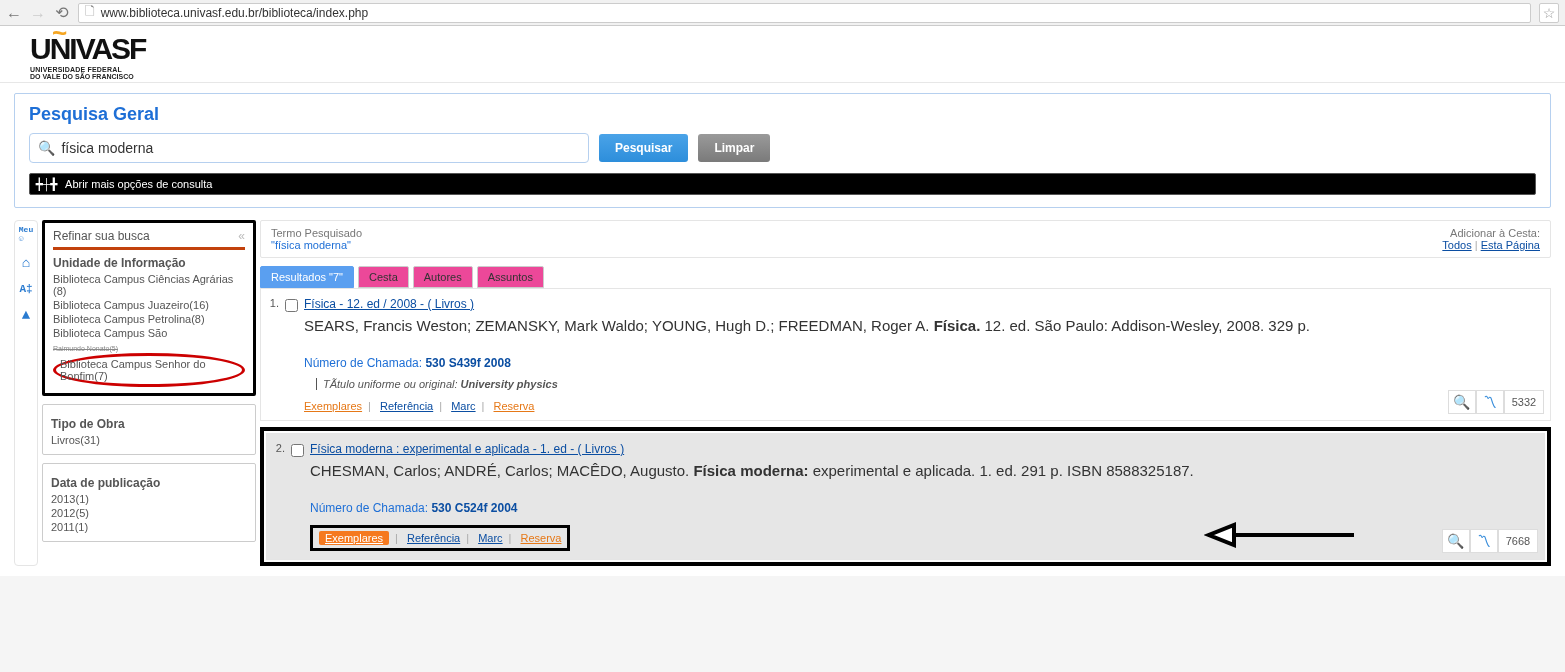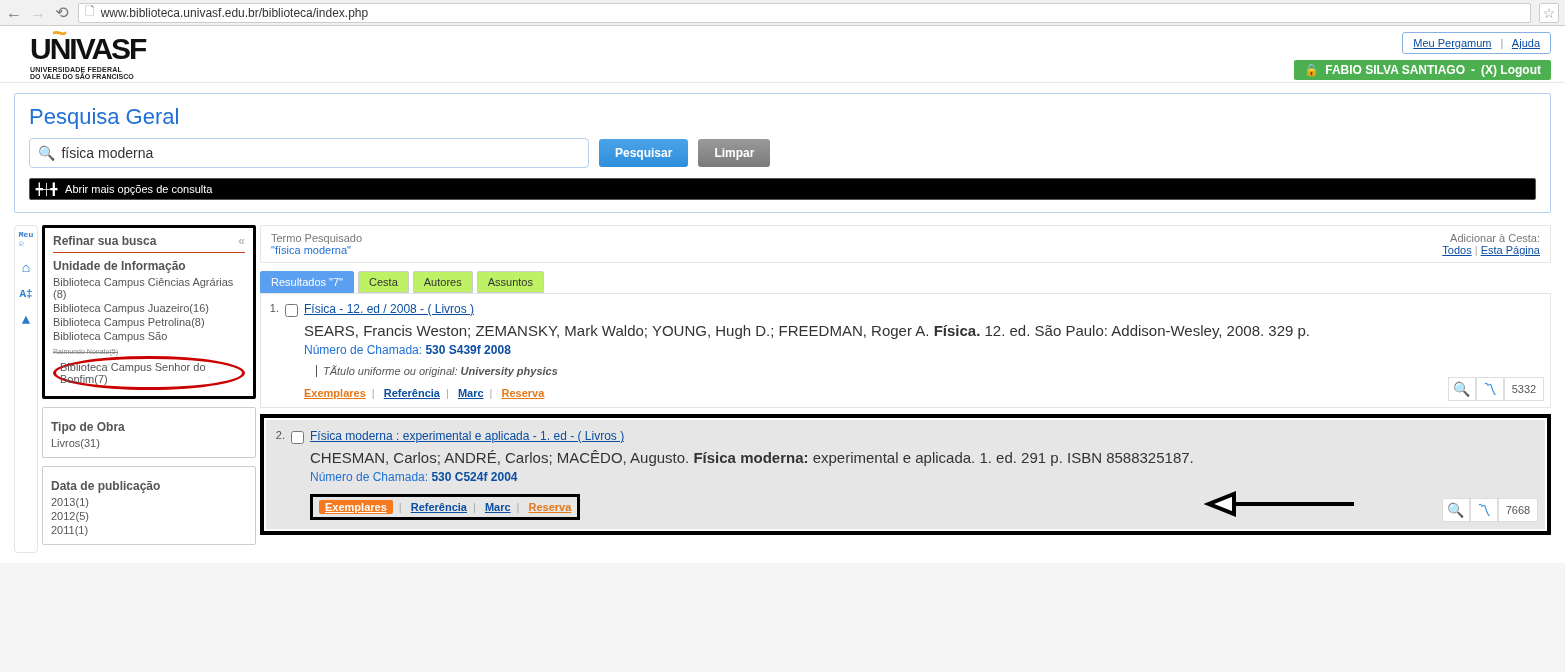--- a/index.html
+++ b/index.html
@@ -20,72 +20,72 @@
 .logo-sub2 { font-size: 7px; font-weight: bold; color: #222; }
 .header-right { text-align: right; }
 .top-links { border: 1px solid #87b2e0; border-radius: 3px; padding: 4px 10px; font-size: 11px; display:inline-block;}
 .top-links a { color: #0b4ea2; text-decoration: underline; }
 .top-links .sep { color: #999; margin: 0 6px; }
 .login-bar { background: #4CAF50; color: #fff; padding: 3px 10px; font-weight: bold; font-size: 12px; margin-top: 6px; display: inline-flex; align-items: center; gap: 6px; border-radius:2px;}
 .login-bar .lock { font-size: 12px; }
 
 .main-wrap { padding: 10px 14px; }
 .search-card { border: 1px solid #b6d0ef; background: #fff; border-radius: 2px; padding: 10px 14px 12px; position: relative; }
-.search-title { font-size: 22px; color: #1e6fd6; font-weight: normal; margin-bottom: 8px; }
+.search-title { font-size: 18px; color: #1e6fd6; font-weight: bold; margin-bottom: 8px; }
 .other-search-btn { position: absolute; right: -1px; top: -1px; background: #1e6fd6; color: #fff; border:1px solid #0b4ea2; padding: 4px 10px; font-size: 12px; font-weight: bold; border-radius: 2px; }
 .search-row { display: flex; gap: 10px; align-items: center; margin: 6px 0 10px; }
 .search-input { flex: 0 0 560px; border: 1px solid #b6d0ef; border-radius: 4px; height: 30px; display: flex; align-items: center; padding: 0 8px; background: #fff; }
 .search-input .mag { color: #8cb7df; font-size: 14px; margin-right: 6px; }
 .search-input input { border: none; outline: none; font-size: 14px; flex: 1; color: #333; background:transparent;}
 .btn { border: none; border-radius: 3px; height: 28px; padding: 0 16px; color: #fff; font-weight: bold; font-size: 12px; cursor: pointer; }
 .btn-blue { background: linear-gradient(#4aa3e8,#2d8edb); }
 .btn-gray { background: linear-gradient(#9a9a9a,#7a7a7a); }
 .options-bar { background: #000; color: #fff; border: 1px solid #555; height: 22px; border-radius: 2px; display: flex; align-items:center; padding: 0 6px; font-size: 11px; gap: 8px;}
 .options-bar .plus { font-weight: bold; }
 
 .content-wrap { display: flex; gap: 4px; margin-top: 12px; position:relative;}
 .side-rail { width: 24px; background: #fff; border:1px solid #e5e5e5; border-radius:4px; padding:4px 0; display:flex; flex-direction:column; align-items:center; gap:12px;}
 .side-rail span { font-size: 14px; color:#2a7bd0;font-family:Liberation Mono, monospace; }
 .side-rail .mu { font-size:8px; color:#2a7bd0; font-weight:bold;}
 
 .sidebar { width: 214px; }
 .refine-box, .sidecard { border: 1px solid #ccc; background: #fff; border-radius: 2px; padding: 6px 8px; margin-bottom: 8px; font-size: 11px;}
-.refine-title { font-weight: bold; color: #555; font-size: 12px; display:flex; justify-content:space-between; align-items:center; border-bottom:1px solid #c2410c; padding-bottom:4px; margin-bottom:4px;}
+.refine-title { font-weight: normal; color: #555; font-size: 12px; display:flex; justify-content:space-between; align-items:center; border-bottom:3px solid #c2410c; padding-bottom:4px; margin-bottom:4px;}
 .refine-title .chev { color:#bbb; font-size:12px;}
 .side-h { font-weight: bold; color: #555; font-size: 12px; margin: 6px 0 3px; }
 .side-link { color: #555; display: block; margin: 2px 0; }
 .highlight-box { border: 3px solid #000; border-radius:2px; }
 .ellipse { border: 3px solid #c00; border-radius: 50%/50%; padding: 2px 4px; display: inline-block;}
 
 .main-col { flex: 1; }
 .term-row { display:flex; justify-content:space-between; border:1px solid #e5e5e5; border-radius:2px; padding:6px 10px; background:#fff; font-size:11px; margin-bottom:8px;}
 .term-row .lbl { color:#777;}
 .term-row .val { color:#1e6fd6;}
 .term-row a { color:#0b4ea2; text-decoration:underline;}
 
 .tabs { display:flex; gap:4px; margin-bottom:0; align-items:flex-end;}
-.tab { border:1px solid #ccc; background:#bef264; padding:4px 10px; font-size:11px; color:#333; border-radius:2px 2px 0 0;}
+.tab { border:1px solid #ccc; background:#ec4899; padding:4px 10px; font-size:11px; color:#333; border-radius:2px 2px 0 0;}
 .tab.active { background:#5a9ff0; color:#fff; border-color:#5a9ff0; }
 
 .result { border:1px solid #e5e5e5; background:#fff; padding:8px 10px 8px 6px; margin-bottom:6px; position:relative;}
 .result.alt { background:#e6e6e6;}
 .result-row { display:flex; gap:6px; align-items:flex-start;}
 .rnum { font-size:11px; color:#555; width:12px; text-align:right;}
 .rcheck { margin-top:2px;}
 .rbody { flex:1;}
 .rtitle { color:#0b4ea2; text-decoration:underline; font-size:12px;}
 .rmeta { font-size:15px; color:#333; margin-top:6px;}
 .rmeta b { font-weight:bold;}
-.rcall { font-size:12px; margin-top:4px;}
+.rcall { font-size:12px; margin-top:22px;}
 .rcall .l1 { color:#1e6fd6;}
 .rcall .l2 { color:#0b4ea2; font-weight:bold;}
 .uniform { border-left:1px solid #555; margin:8px 0 8px 12px; padding-left:6px; font-size:11px; color:#555; font-style:italic;}
 .uniform b { font-weight:bold; font-style:italic;text-align:center;}
 .actions { font-size:11px; margin-top:10px; }
-.actions a { text-decoration:underline;font-weight:bold;}
+.actions a { text-decoration:underline;}
 .actions .or { color:#e67817;}
 .actions .bl { color:#0b4ea2;}
 .actions .sep { color:#aaa; margin:0 6px;}
 .badge-or { background:#f5791f; color:#fff; padding:1px 6px; border-radius:2px; text-decoration:underline;}
 .right-icons { position:absolute; right:6px; bottom:6px; display:flex; align-items:center; gap:0;}
 .ic-box { width:28px; height:24px; border:1px solid #ddd; background:#fff; display:flex; align-items:center; justify-content:center; font-size:14px;}
 .ic-box.num { width:40px; font-size:11px; color:#555;}
 .ic-mag { color:#f5791f;}
 .ic-chart { color:#3a8edb;}
 
@@ -107,34 +107,20 @@
   <div class="star-box">☆</div>
 </div>
 
 <div class="page">
   <div class="header">
     <div class="logo-block">
       <div class="logo-main"><span class="tilde">~</span><span>UNIVASF</span></div>
       <div class="logo-sub1">UNIVERSIDADE FEDERAL</div>
       <div class="logo-sub2">DO VALE DO SÃO FRANCISCO</div>
     </div>
-    <div class="header-right">
-      <div class="top-links">
-        <a>Meu Pergamum</a>
-        <span class="sep">|</span>
-        <a>Ajuda</a>
-      </div>
-      <br>
-      <div class="login-bar">
-        <span class="lock">🔒</span>
-        <span>FABIO SILVA SANTIAGO</span>
-        <span>-</span>
-        <a style="color:#fff; text-decoration:none;">(X) Logout</a>
-      </div>
-    </div>
   </div>
 
   <div class="main-wrap">
     <div class="search-card">
       <div class="search-title">Pesquisa Geral</div>
       <div class="search-row">
         <div class="search-input">
           <span class="mag">🔍</span>
           <input type="text" value="física moderna" style="">
         </div>

